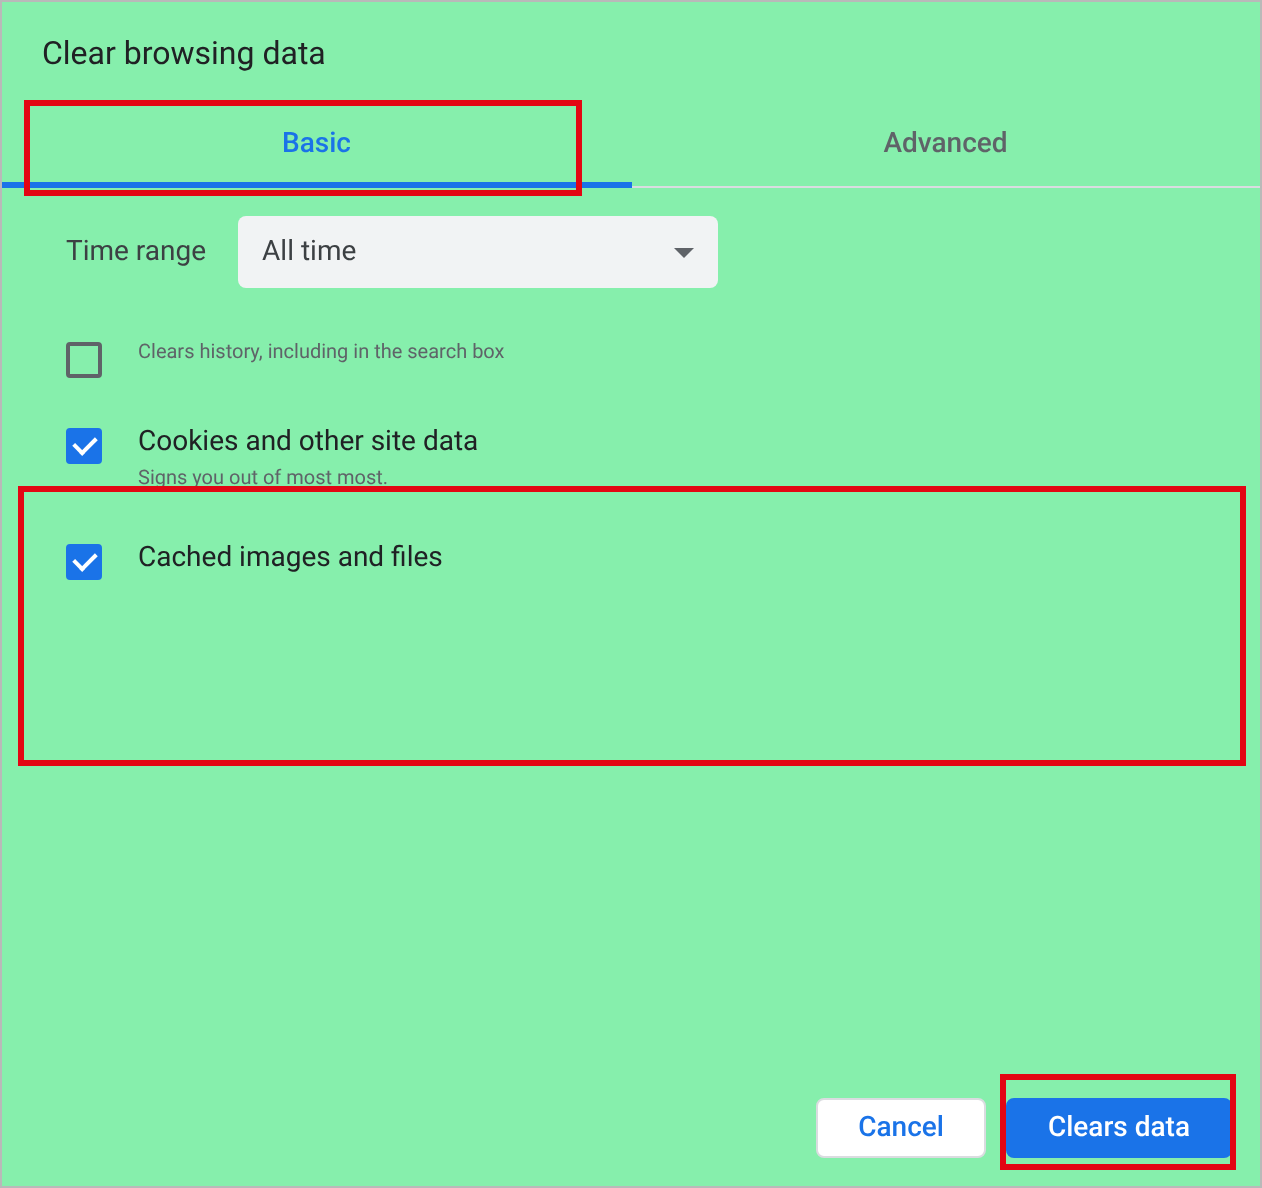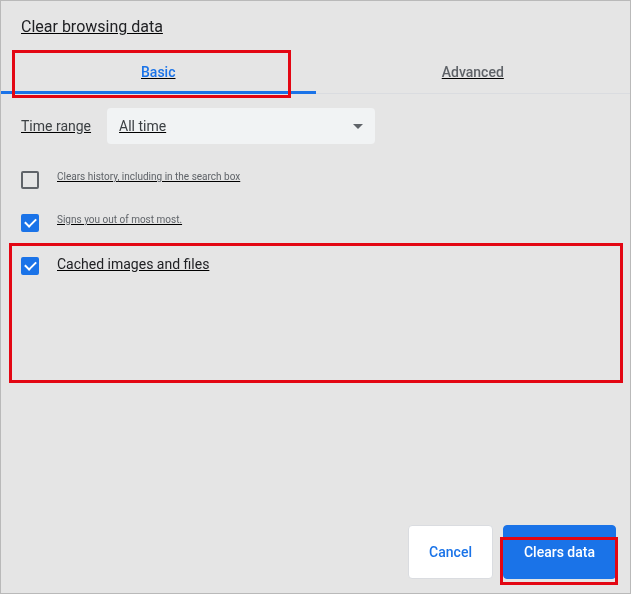--- a/index.html
+++ b/index.html
@@ -10,22 +10,21 @@
     background: #fff;
     width: 631px;
     height: 594px;
     overflow: hidden;
   }
   .dialog {
     width: 631px;
     height: 594px;
     border: 1px solid #b9b9b9;
     position: relative;
-    background: #e5e5e5;
-    text-decoration: underline;
+    background: #86efac;
   }
   .title {
     font-size: 16px;
     color: #202124;
     padding: 16px 20px 14px 20px;
   }
   .tabs {
     display: flex;
     border-bottom: 1px solid #dadce0;
     position: relative;
@@ -50,36 +49,37 @@
     height: 3px;
     background: #1a73e8;
   }
   .hl-tab {
     position: absolute;
     border: 3px solid #e30613;
     pointer-events: none;
   }
   .body {
     padding: 14px 20px 0 20px;
+    margin-left: 12px;
   }
   .time-row {
     display: flex;
     align-items: center;
     margin-bottom: 26px;
   }
   .time-label {
     font-size: 14px;
     color: #3c4043;
     margin-right: 16px;
   }
   .select {
     background: #f1f3f4;
     border-radius: 4px;
     padding: 10px 12px;
-    width: 268px;
+    width: 240px;
     display: flex;
     align-items: center;
     justify-content: space-between;
     cursor: pointer;
     font-size: 14px;
     color: #3c4043;
   }
   .select .arrow {
     width: 0; height: 0;
     border-left: 5px solid transparent;
@@ -135,21 +135,21 @@
     bottom: 0; left: 0; right: 0;
     padding: 14px 14px;
     display: flex;
     justify-content: flex-end;
     gap: 10px;
   }
   .btn {
     font-size: 14px;
     font-weight: 500;
     border-radius: 4px;
-    padding: 18px 20px;
+    padding: 6px 20px;
     cursor: pointer;
     min-width: 80px;
     text-align: center;
   }
   .btn-cancel {
     color: #1a73e8;
     background: #fff;
     border: 1px solid #dadce0;
   }
   .btn-primary {
@@ -188,20 +188,21 @@
     <div class="option-row">
       <div class="cb"></div>
       <div class="opt-text">
         <div class="opt-desc">Clears history, including in the search box</div>
       </div>
     </div>
 
     <div class="option-row">
       <div class="cb checked"></div>
       <div class="opt-text">
+        <div class="opt-title">Cookies and other site data</div>
         <div class="opt-desc">Signs you out of most most.</div>
       </div>
     </div>
 
     <div class="option-row">
       <div class="cb checked"></div>
       <div class="opt-text">
         <div class="opt-title">Cached images and files</div>
       </div>
     </div>

